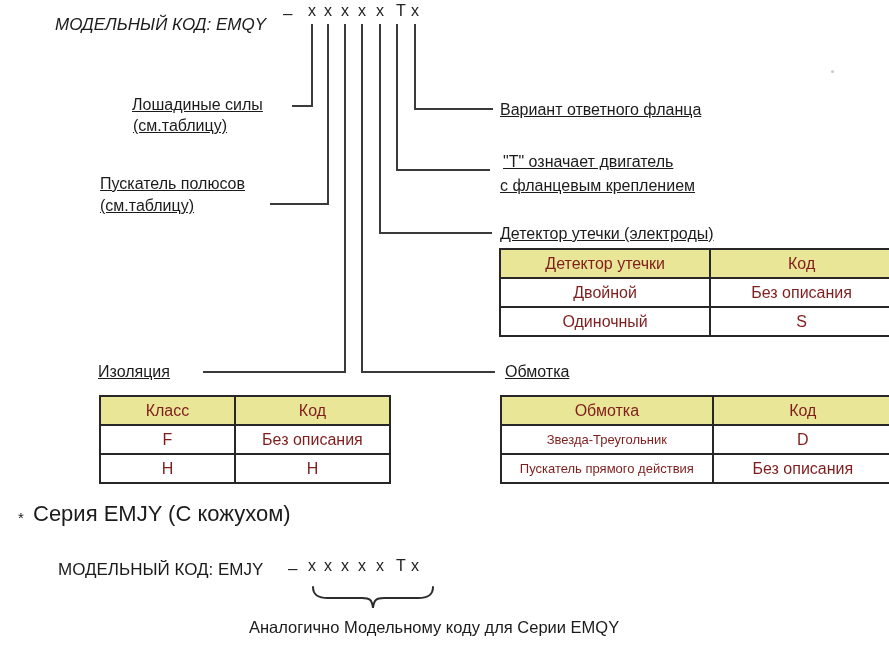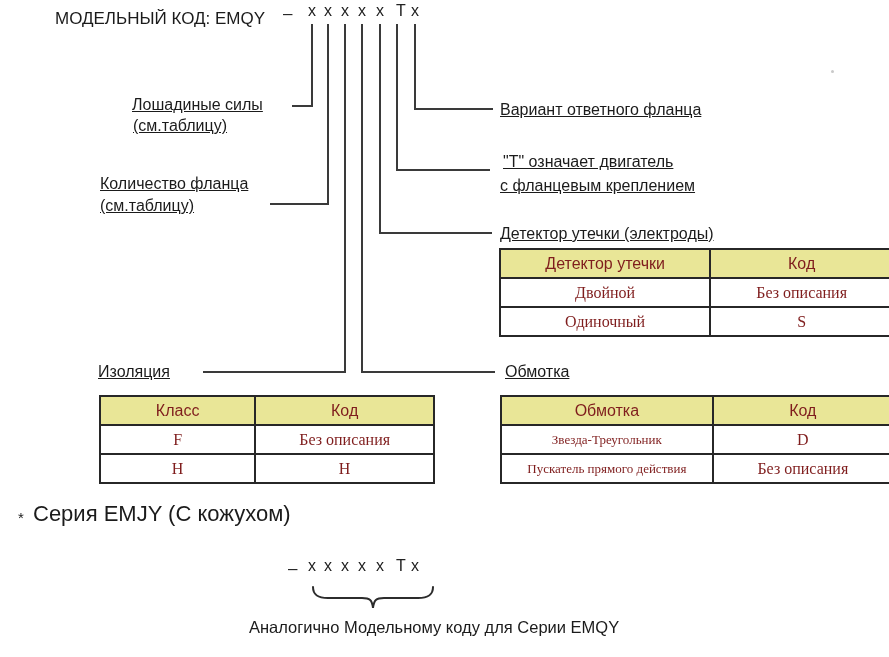--- a/index.html
+++ b/index.html
@@ -14,32 +14,32 @@
   .code-x{position:absolute;width:18px;text-align:center;font-size:16px;color:#222;}
   .dash{font-size:17px;color:#222;}
   table.diag{
     position:absolute;border-collapse:collapse;table-layout:fixed;
     text-align:center;font-size:16px;color:#7f1d1d;margin-left:12px;
   }
   table.diag th,table.diag td{
     border:2px solid #272727;height:27px;padding:0 2px;overflow:hidden;
   }
   table.diag th{background:#e9e697;font-weight:normal;font-size:16px;}
-  table.diag td{background:#ffffff;font-family:Liberation Serif, serif;}
+  table.diag td{background:#ffffff;}
   td.small-cell{font-size:13px;}
   .big-title{font-size:22px;}
   .code-title{font-size:17px;}
   .artifact{position:absolute;width:3px;height:3px;background:#c9c9c9;border-radius:50%;}
 </style>
 </head>
 <body>
 
 <div id="page">
 
-  <div class="t code-title" style="left:55px;top:9px;">МОДЕЛЬНЫЙ КОД: EMQY</div>
+  <div class="t code-title" style="left:55px;top:15px;font-style:italic;">МОДЕЛЬНЫЙ КОД: EMQY</div>
   <div class="t dash" style="left:283px;top:4px;">–</div>
 
   <span class="code-x" style="left:303px;top:2px;">x</span>
   <span class="code-x" style="left:319px;top:2px;">x</span>
   <span class="code-x" style="left:336px;top:2px;">x</span>
   <span class="code-x" style="left:353px;top:2px;">x</span>
   <span class="code-x" style="left:371px;top:2px;">x</span>
   <span class="code-x" style="left:392px;top:2px;">T</span>
   <span class="code-x" style="left:406px;top:2px;">x</span>
 
@@ -54,21 +54,21 @@
   <div class="hline" style="left:292px;top:105px;width:21px;"></div>
   <div class="hline" style="left:270px;top:203px;width:59px;"></div>
   <div class="hline" style="left:203px;top:371px;width:143px;"></div>
   <div class="hline" style="left:361px;top:371px;width:134px;"></div>
   <div class="hline" style="left:379px;top:232px;width:113px;"></div>
   <div class="hline" style="left:396px;top:169px;width:94px;"></div>
   <div class="hline" style="left:414px;top:108px;width:79px;"></div>
 
   <div class="t lbl" style="left:132px;top:94px;">Лошадиные силы</div>
   <div class="t lbl" style="left:133px;top:115px;">(см.таблицу)</div>
-  <div class="t lbl" style="left:100px;top:173px;">Количество фланца</div>
+  <div class="t lbl" style="left:100px;top:173px;">Пускатель полюсов</div>
   <div class="t lbl" style="left:100px;top:195px;">(см.таблицу)</div>
   <div class="t lbl" style="left:98px;top:361px;">Изоляция</div>
 
   <div class="t lbl" style="left:500px;top:99px;">Вариант ответного фланца</div>
   <div class="t lbl" style="left:503px;top:151px;">"Т" означает двигатель</div>
   <div class="t lbl" style="left:500px;top:175px;">с фланцевым креплением</div>
   <div class="t lbl" style="left:500px;top:223px;">Детектор утечки (электроды)</div>
   <div class="t lbl" style="left:505px;top:361px;">Обмотка</div>
 
   <table class="diag" style="left:487px;top:248px;width:395px;">
@@ -85,21 +85,21 @@
       <td>Двойной</td>
       <td>Без описания</td>
     </tr>
     <tr>
       <td>Одиночный</td>
       <td>S</td>
     </tr>
   </tbody>
     </table>
 
-  <table class="diag" style="left:87px;top:395px;width:336px;">
+  <table class="diag" style="left:87px;top:395px;width:292px;">
     <colgroup>
         <col style="width:46.5%">
         <col style="width:53.5%">
       </colgroup>
     <tbody>
         <tr>
       <th>Класс</th>
       <th>Код</th>
     </tr>
     <tr>
@@ -130,20 +130,21 @@
     <tr>
       <td class="small-cell">Пускатель прямого действия</td>
       <td>Без описания</td>
     </tr>
   </tbody>
     </table>
 
   <div class="t" style="left:18px;top:509px;font-size:15px;">*</div>
   <div class="t big-title" style="left:33px;top:501px;">Серия EMJY (С кожухом)</div>
 
+  <div class="t code-title" style="left:58px;top:560px;">МОДЕЛЬНЫЙ КОД: EMJY</div>
   <div class="t dash" style="left:288px;top:559px;">–</div>
 
   <span class="code-x" style="left:303px;top:557px;">x</span>
   <span class="code-x" style="left:319px;top:557px;">x</span>
   <span class="code-x" style="left:336px;top:557px;">x</span>
   <span class="code-x" style="left:353px;top:557px;">x</span>
   <span class="code-x" style="left:371px;top:557px;">x</span>
   <span class="code-x" style="left:392px;top:557px;">T</span>
   <span class="code-x" style="left:406px;top:557px;">x</span>
 

